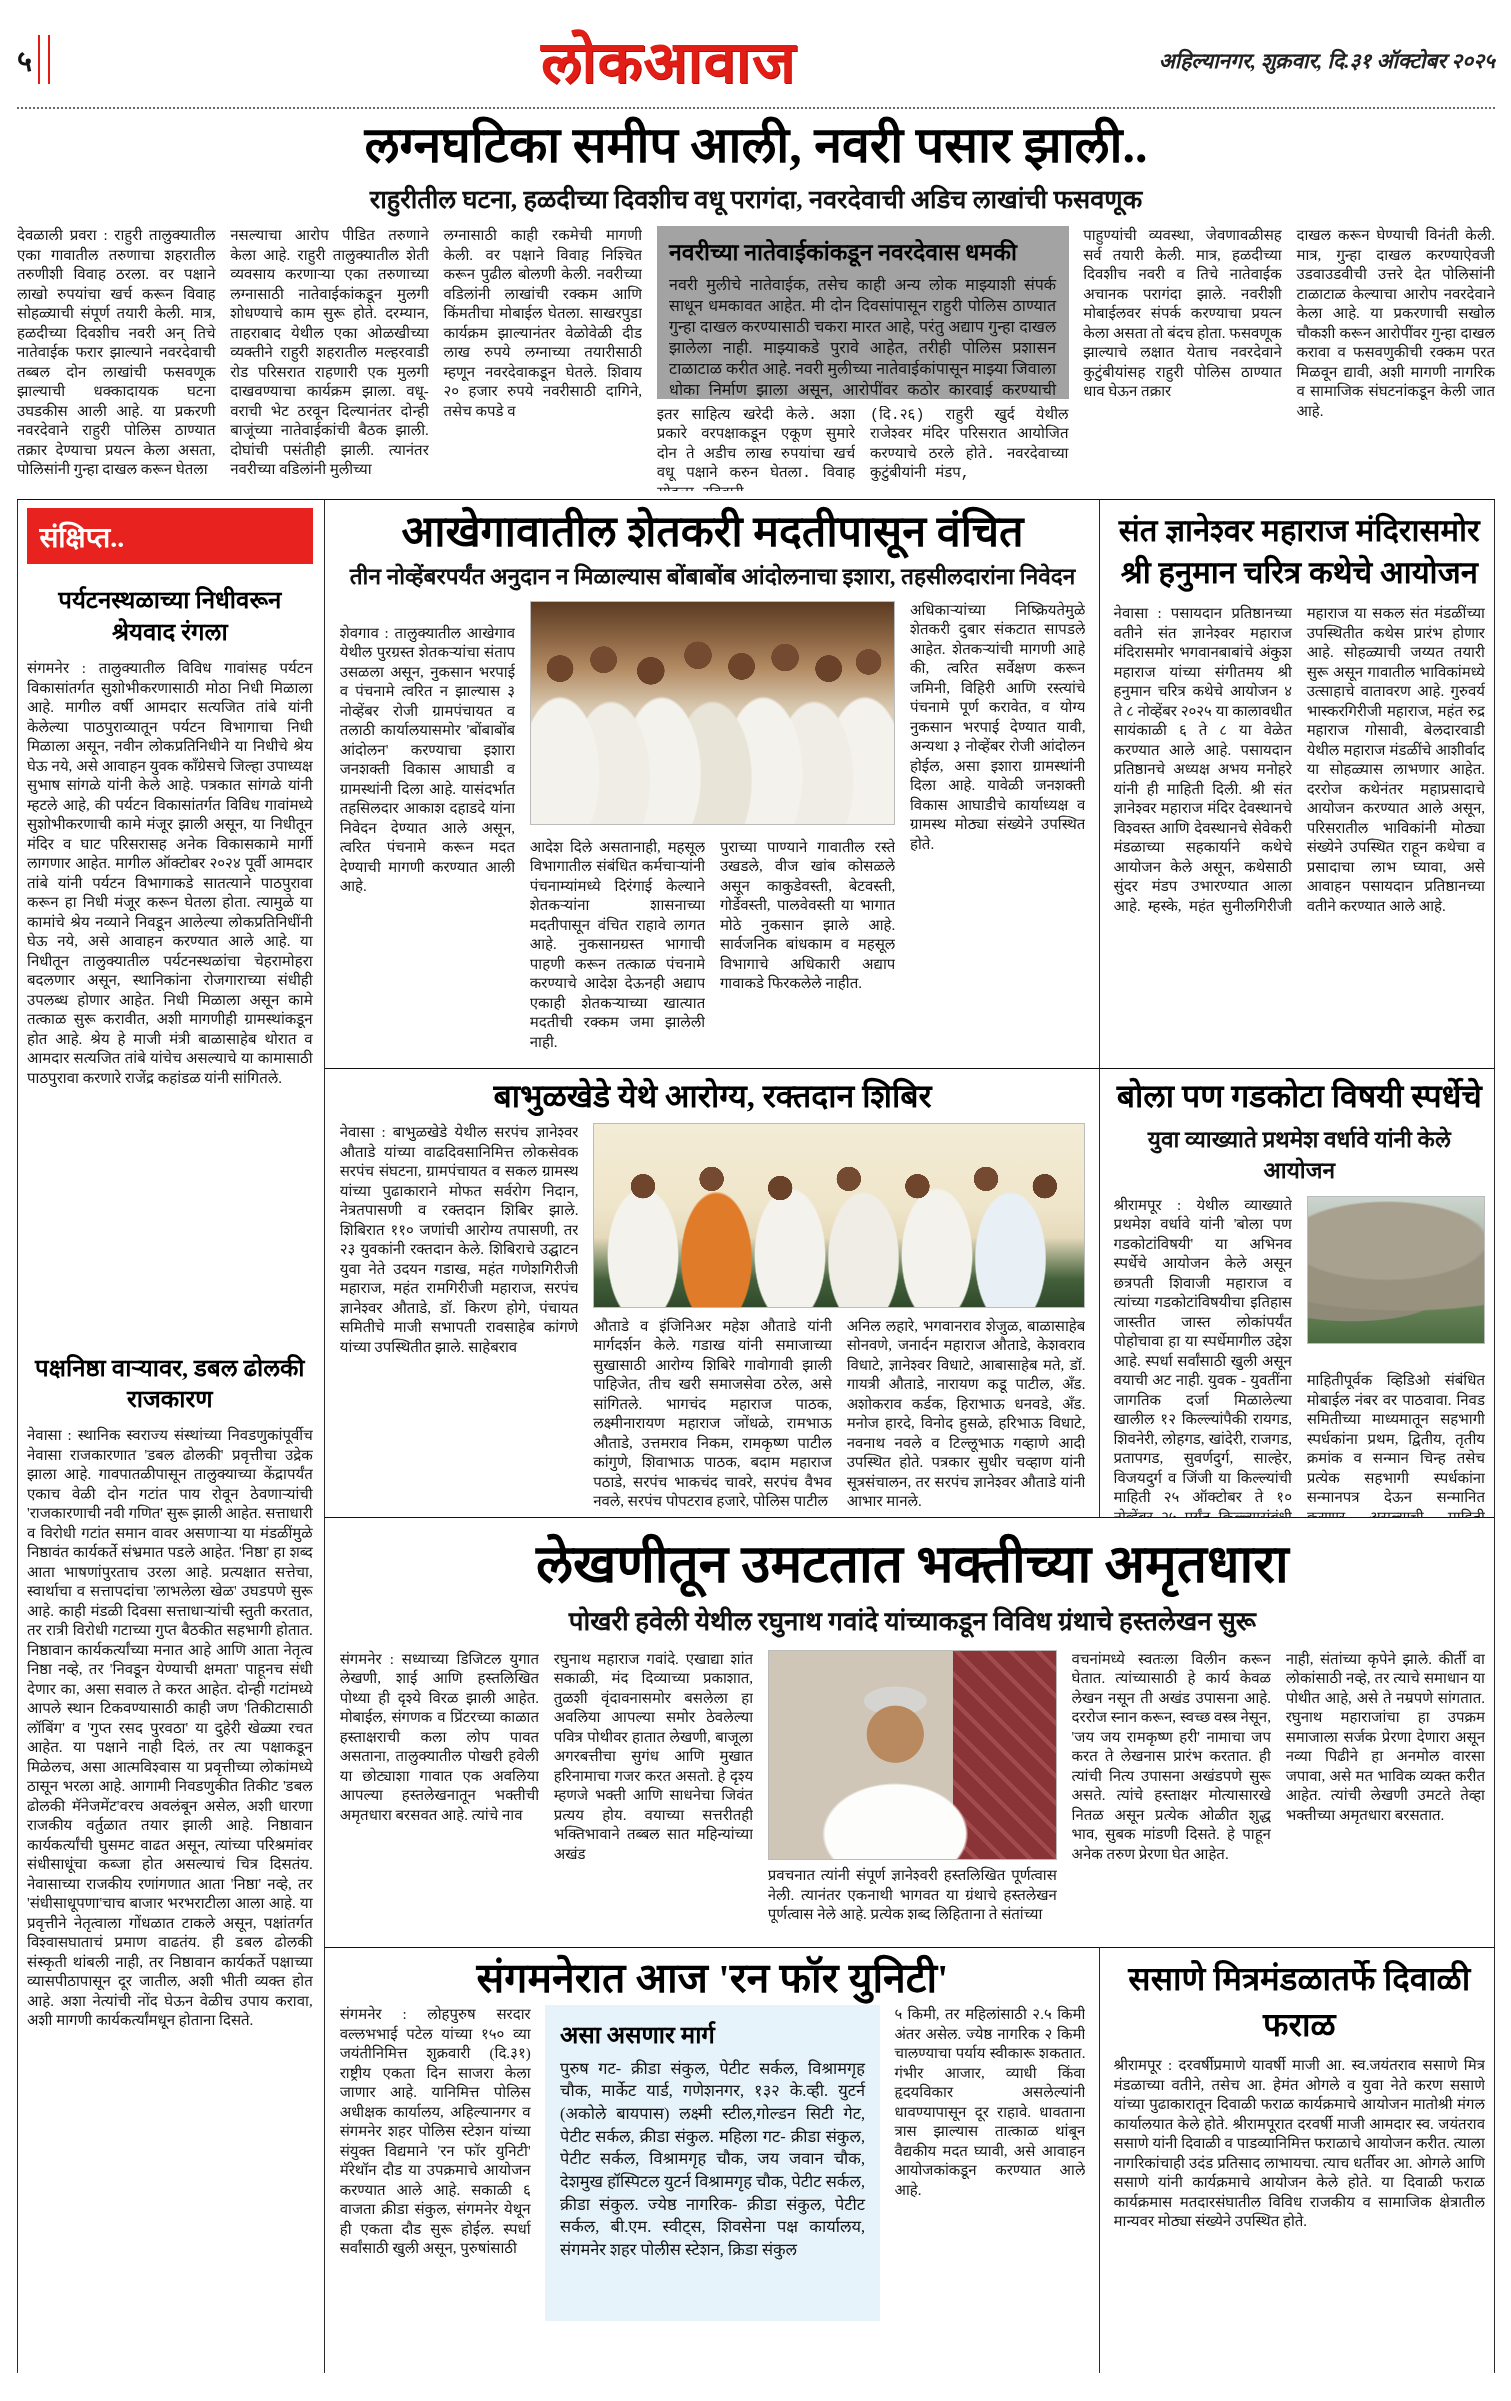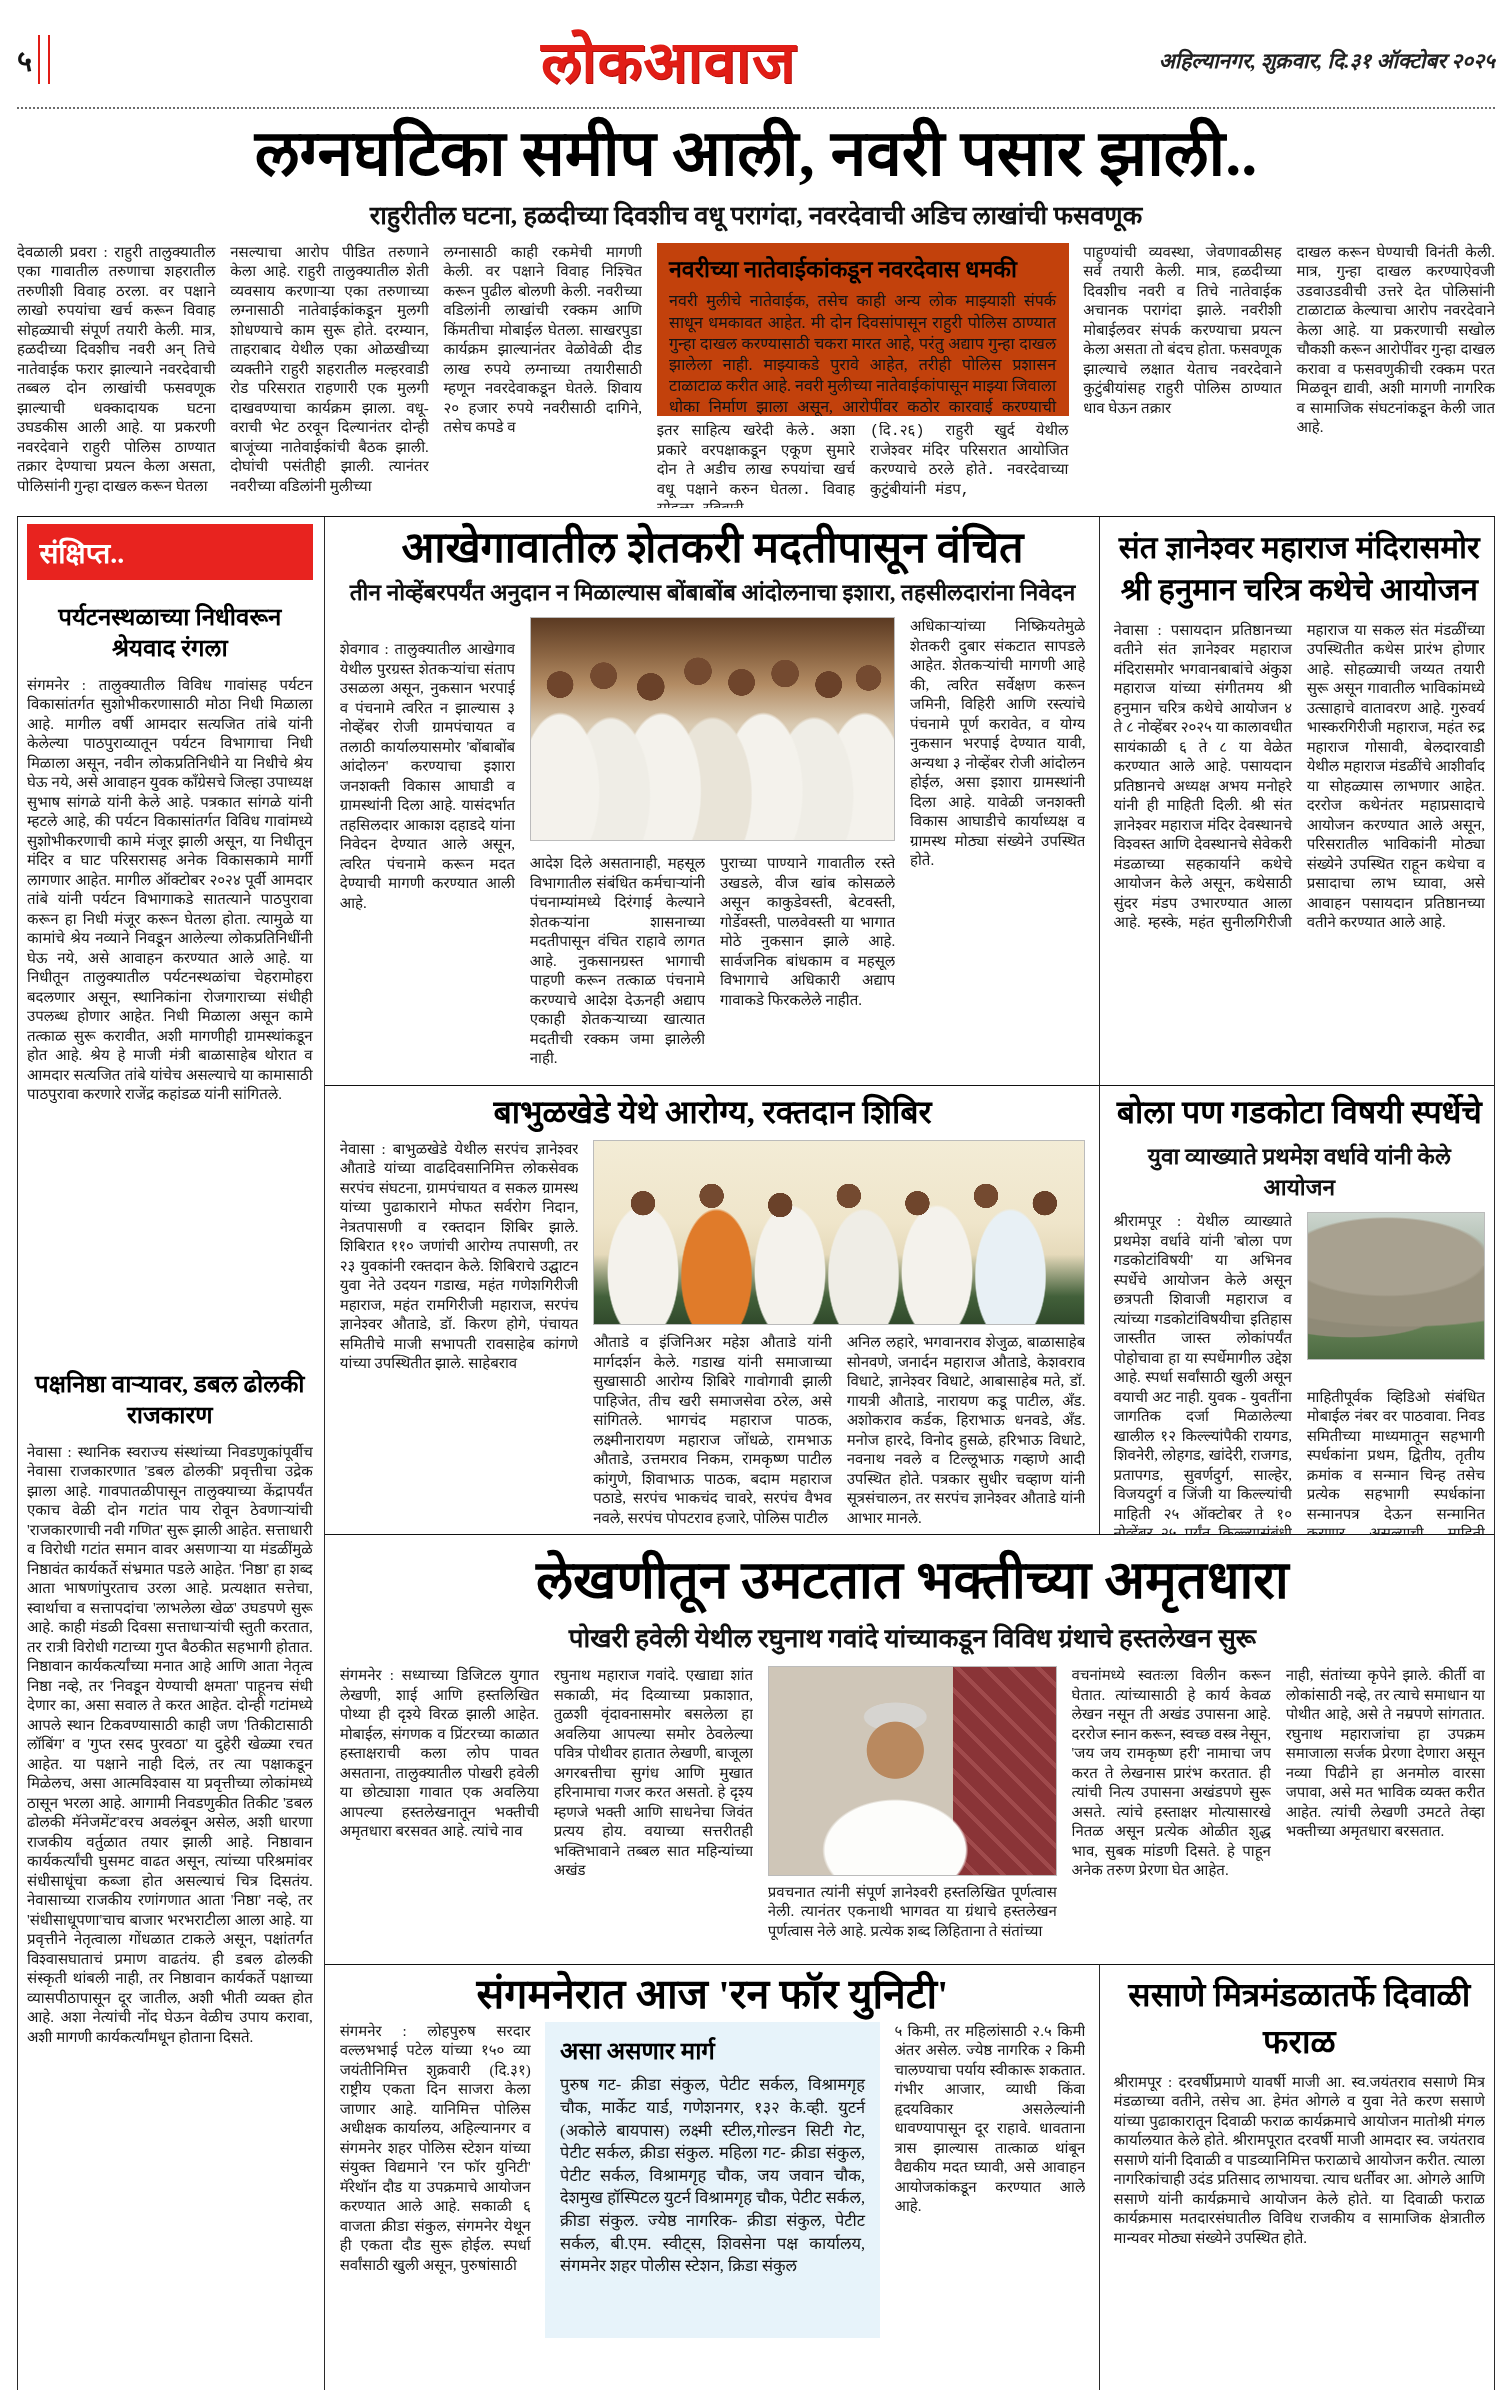--- a/index.html
+++ b/index.html
@@ -13,26 +13,26 @@
   
   .masthead-row{display:flex;align-items:center;height:95px;border-bottom:2.8px dotted #6b6b6b;margin-bottom:2.3px;}
   .pageno-wrap{display:flex;align-items:center;gap:5.6px;width:186px;}
   .pageno{font-size:29px;font-weight:700;}
   .red-bars{display:inline-block;width:8px;height:49px;
     border-left:2.3px solid #e11d16;border-right:2.3px solid #e11d16;}
   .masthead{flex:1;text-align:center;color:#e11d16;font-size:58px;font-weight:800;letter-spacing:1.1px;
     text-shadow:1.1px 1.1px 0 #b30f0a;}
   .dateline{width:361px;text-align:right;font-size:21px;font-style:italic;font-weight:600;color:#222;}
   
-  .lead-headline{font-size:64px;line-height:1.18;font-weight:800;text-align:center;margin:6.8px 0 0 0;color:#000;}
+  .lead-headline{font-size:50px;line-height:1.18;font-weight:800;text-align:center;margin:6.8px 0 0 0;color:#000;}
   .lead-deck{font-size:25.4px;font-weight:700;text-align:center;margin:5.6px 0 11.3px 0;color:#111;}
   .lead-cols{height:265px;display:grid;grid-template-columns:repeat(7,1fr);column-gap:14.7px;overflow:hidden;}
   .bt{font-size:15px;line-height:1.3;text-align:justify;overflow:hidden;color:#161616;}
   .colspan2{grid-column:span 2;display:flex;flex-direction:column;overflow:hidden;}
-  .inset{background:#c2410c;padding:9px 12.4px;height:173px;box-sizing:border-box;overflow:hidden;flex:0 0 auto;}
+  .inset{background:#a3a3a3;padding:9px 12.4px;height:173px;box-sizing:border-box;overflow:hidden;flex:0 0 auto;}
   .inset-title{font-size:23px;font-weight:800;margin:0 0 6.8px 0;color:#000;}
   .inset-body{font-size:16px;line-height:1.32;text-align:justify;}
   .inset-below{display:grid;grid-template-columns:1fr 1fr;column-gap:14.7px;padding-top:6.8px;flex:1;overflow:hidden;font-family:Liberation Mono, monospace;}
   .page-rule{border-top:1.7px solid #111;margin-top:8px;}
   
   .body-grid{display:grid;grid-template-columns:308px 1fr;height:1873px;overflow:hidden;}
   .sidebar{border-left:1.1px solid #2a2a2a;border-right:1.1px solid #2a2a2a;
     padding:6.8px 11.3px 4.5px 9px;overflow:hidden;display:flex;flex-direction:column;}
   .brief-tag{background:#e8231f;color:#fff;font-size:28px;font-weight:800;padding:9px 12.4px;margin:1.1px 0 17px 0;}
   .side-headline{font-size:24px;font-weight:800;text-align:center;line-height:1.3;margin:4.5px 0 11.3px 0;color:#000;}

